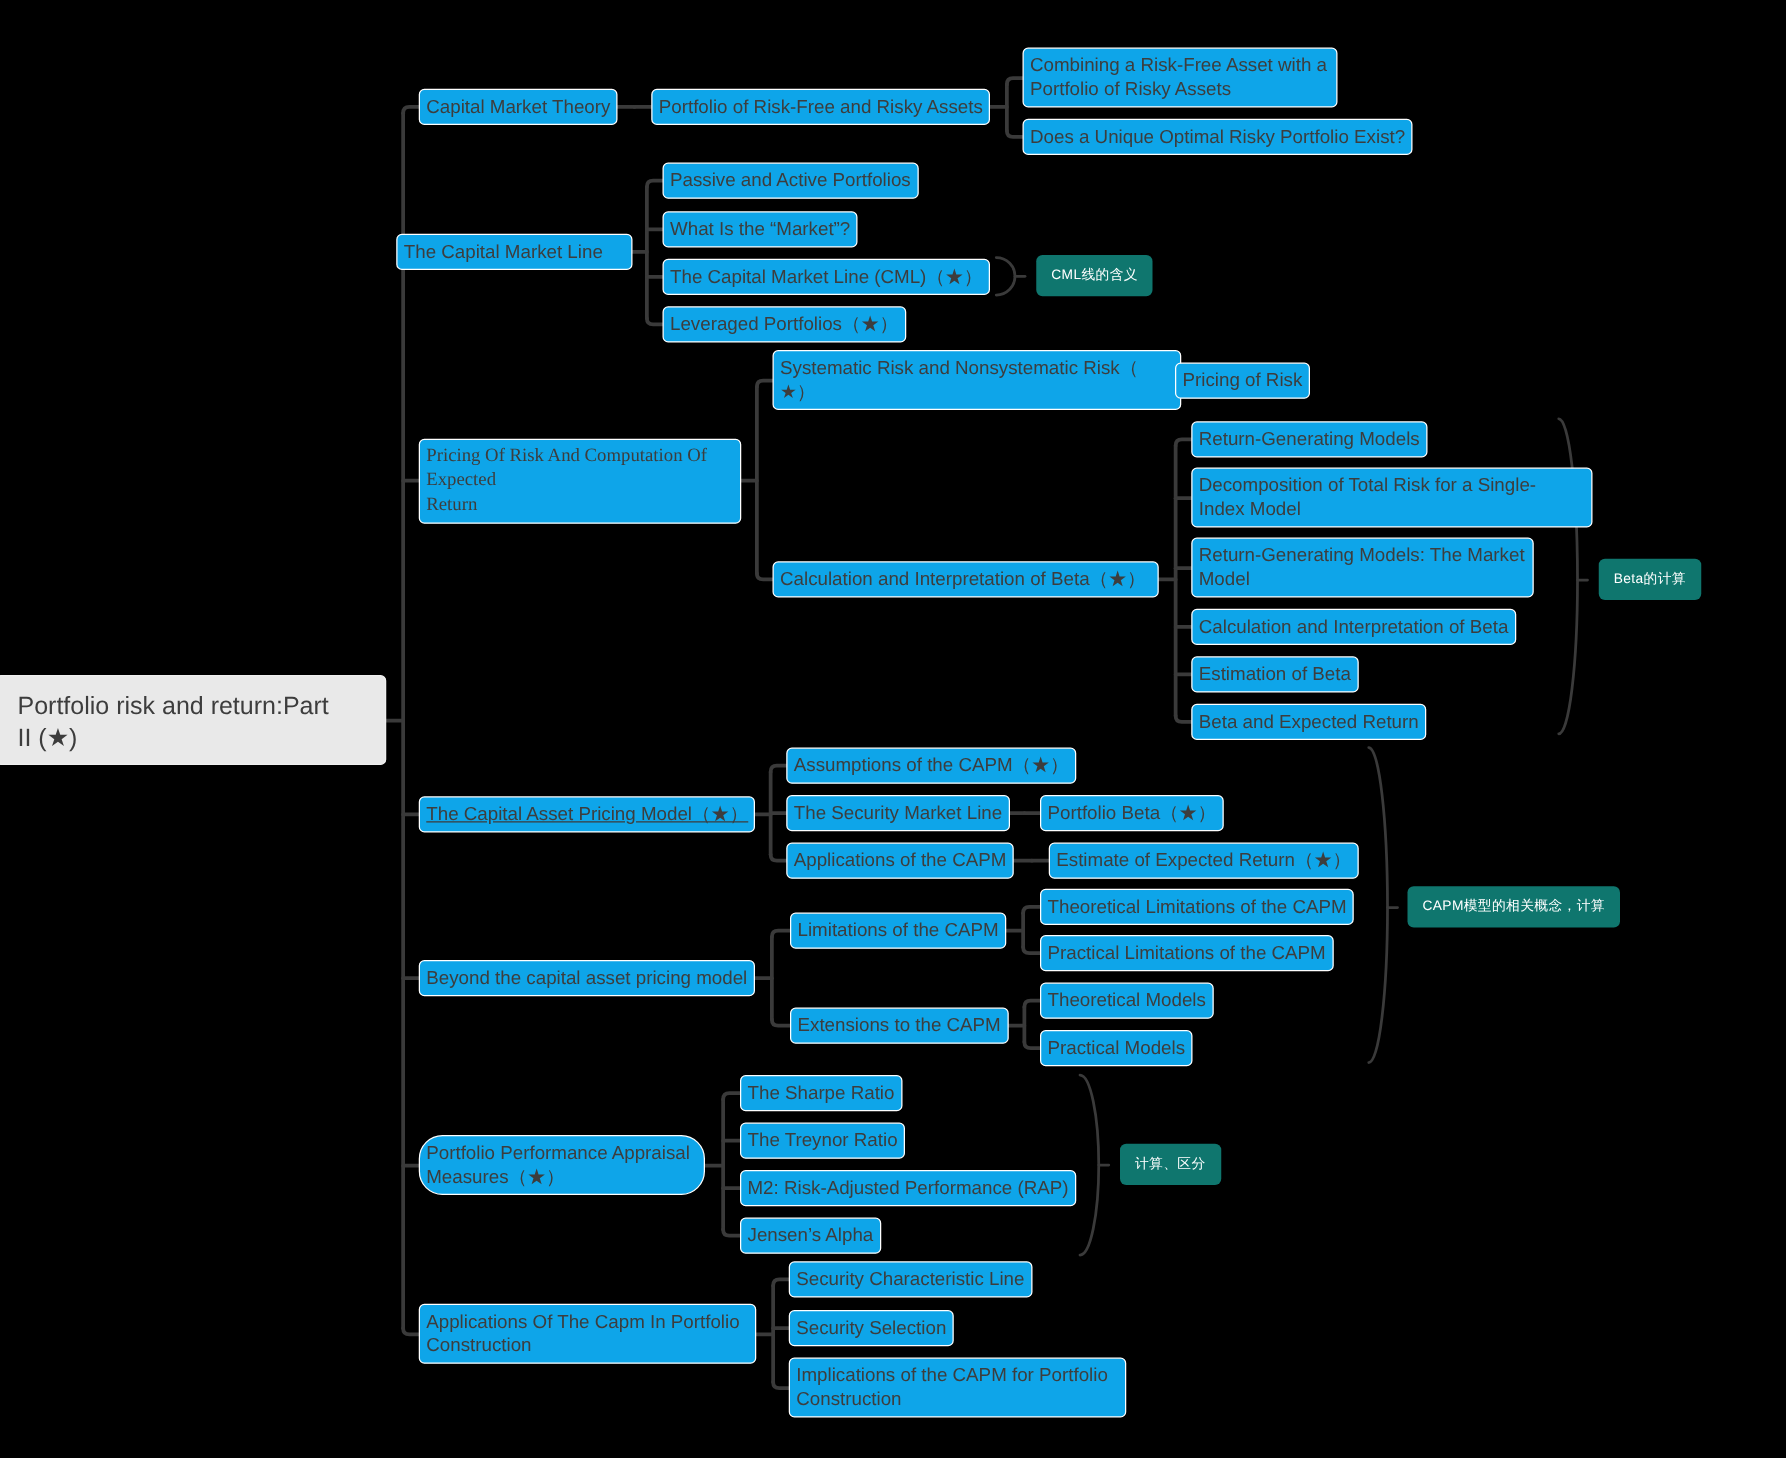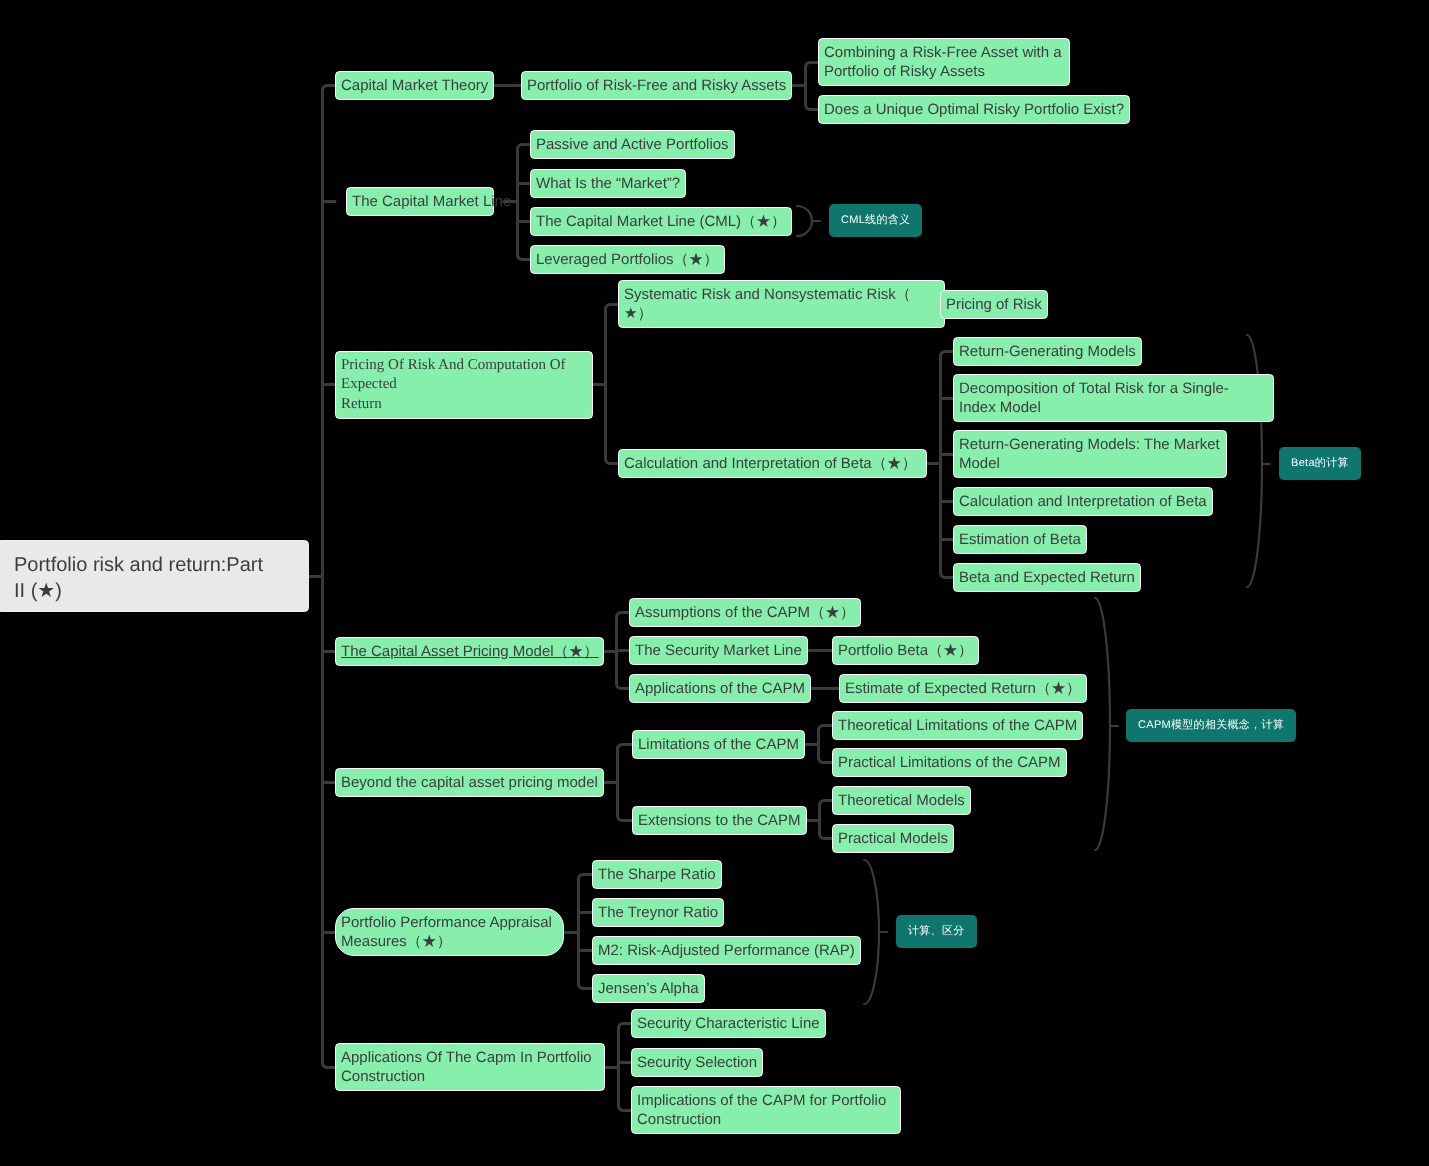--- a/index.html
+++ b/index.html
@@ -1,21 +1,21 @@
 <!DOCTYPE html>
 <html><head>
 <meta charset="utf-8">
 <title>Portfolio risk and return: Part II — mind map</title>
 <style>
   html,body{margin:0;padding:0;background:#000;width:1429px;height:1166px;overflow:hidden;}
   #canvas{will-change:transform;position:relative;width:1429px;height:1166px;background:#000;
           font-family:"Liberation Sans",sans-serif;
           -webkit-font-smoothing:antialiased;text-rendering:geometricPrecision;}
   svg#links{position:absolute;left:0;top:0;width:1429px;height:1166px;overflow:visible;}
-  .node{position:absolute;box-sizing:border-box;background:#86efac;color:#3d3d3d;
+  .node{position:absolute;box-sizing:border-box;background:#0ea5e9;color:#3d3d3d;
         font-family:"Liberation Sans",sans-serif;font-size:15px;line-height:19.5px;
         border-radius:4.5px;padding:3.5px 5px;white-space:pre;letter-spacing:0;
         border:1px solid #fff;}
   .node.root{background:#e9e9e9;font-size:20px;line-height:26px;padding:11px 15px 7px 17px;color:#3d3d3d;width:313px;border-color:#f0f0f0;}
   .tag{position:absolute;box-sizing:border-box;background:#0f766e;color:#fff;font-weight:normal;
        font-family:"Liberation Sans",sans-serif;font-size:11px;line-height:17px;
        border-radius:5px;padding:8px 12px;white-space:nowrap;letter-spacing:.3px;}
 </style>
 </head>
 <body>
@@ -98,21 +98,21 @@
       <path d="M864 860 A15 72 0 0 1 879 932 A15 72 0 0 1 864 1004" stroke="#3a3a3a" stroke-width="2.2" fill="none"></path>
       <path d="M879 932 H887" stroke="#3a3a3a" stroke-width="2.2" fill="none"></path>
     </svg>
   <div class="node root" style="left: -4px; top: 540px;">Portfolio risk and return:Part
 II (★)</div>
   <div class="node" style="left: 335px; top: 71px;">Capital Market Theory</div>
   <div class="node" style="left: 521px; top: 71px;">Portfolio of Risk-Free and Risky Assets</div>
   <div class="node" style="left: 818px; top: 38px; width: 252px;">Combining a Risk-Free Asset with a
 Portfolio of Risky Assets</div>
   <div class="node" style="left: 818px; top: 95px;">Does a Unique Optimal Risky Portfolio Exist?</div>
-  <div class="node" style="left: 346px; top: 187px; width: 148px;">The Capital Market Line</div>
+  <div class="node" style="left: 317px; top: 187px; width: 189px;">The Capital Market Line</div>
   <div class="node" style="left: 530px; top: 130px;">Passive and Active Portfolios</div>
   <div class="node" style="left: 530px; top: 169px;">What Is the “Market”?</div>
   <div class="node" style="left: 530px; top: 207px;">The Capital Market Line (CML)（★）</div>
   <div class="node" style="left: 530px; top: 245px;">Leveraged Portfolios（★）</div>
   <div class="node" style="left: 335px; top: 351px; width: 258px; font-family: Liberation Serif, serif;">Pricing Of Risk And Computation Of
 Expected
 Return</div>
   <div class="node" style="left: 618px; top: 280px; width: 327px;">Systematic Risk and Nonsystematic Risk（
 ★）</div>
   <div class="node" style="left: 940px; top: 290px;">Pricing of Risk</div>

